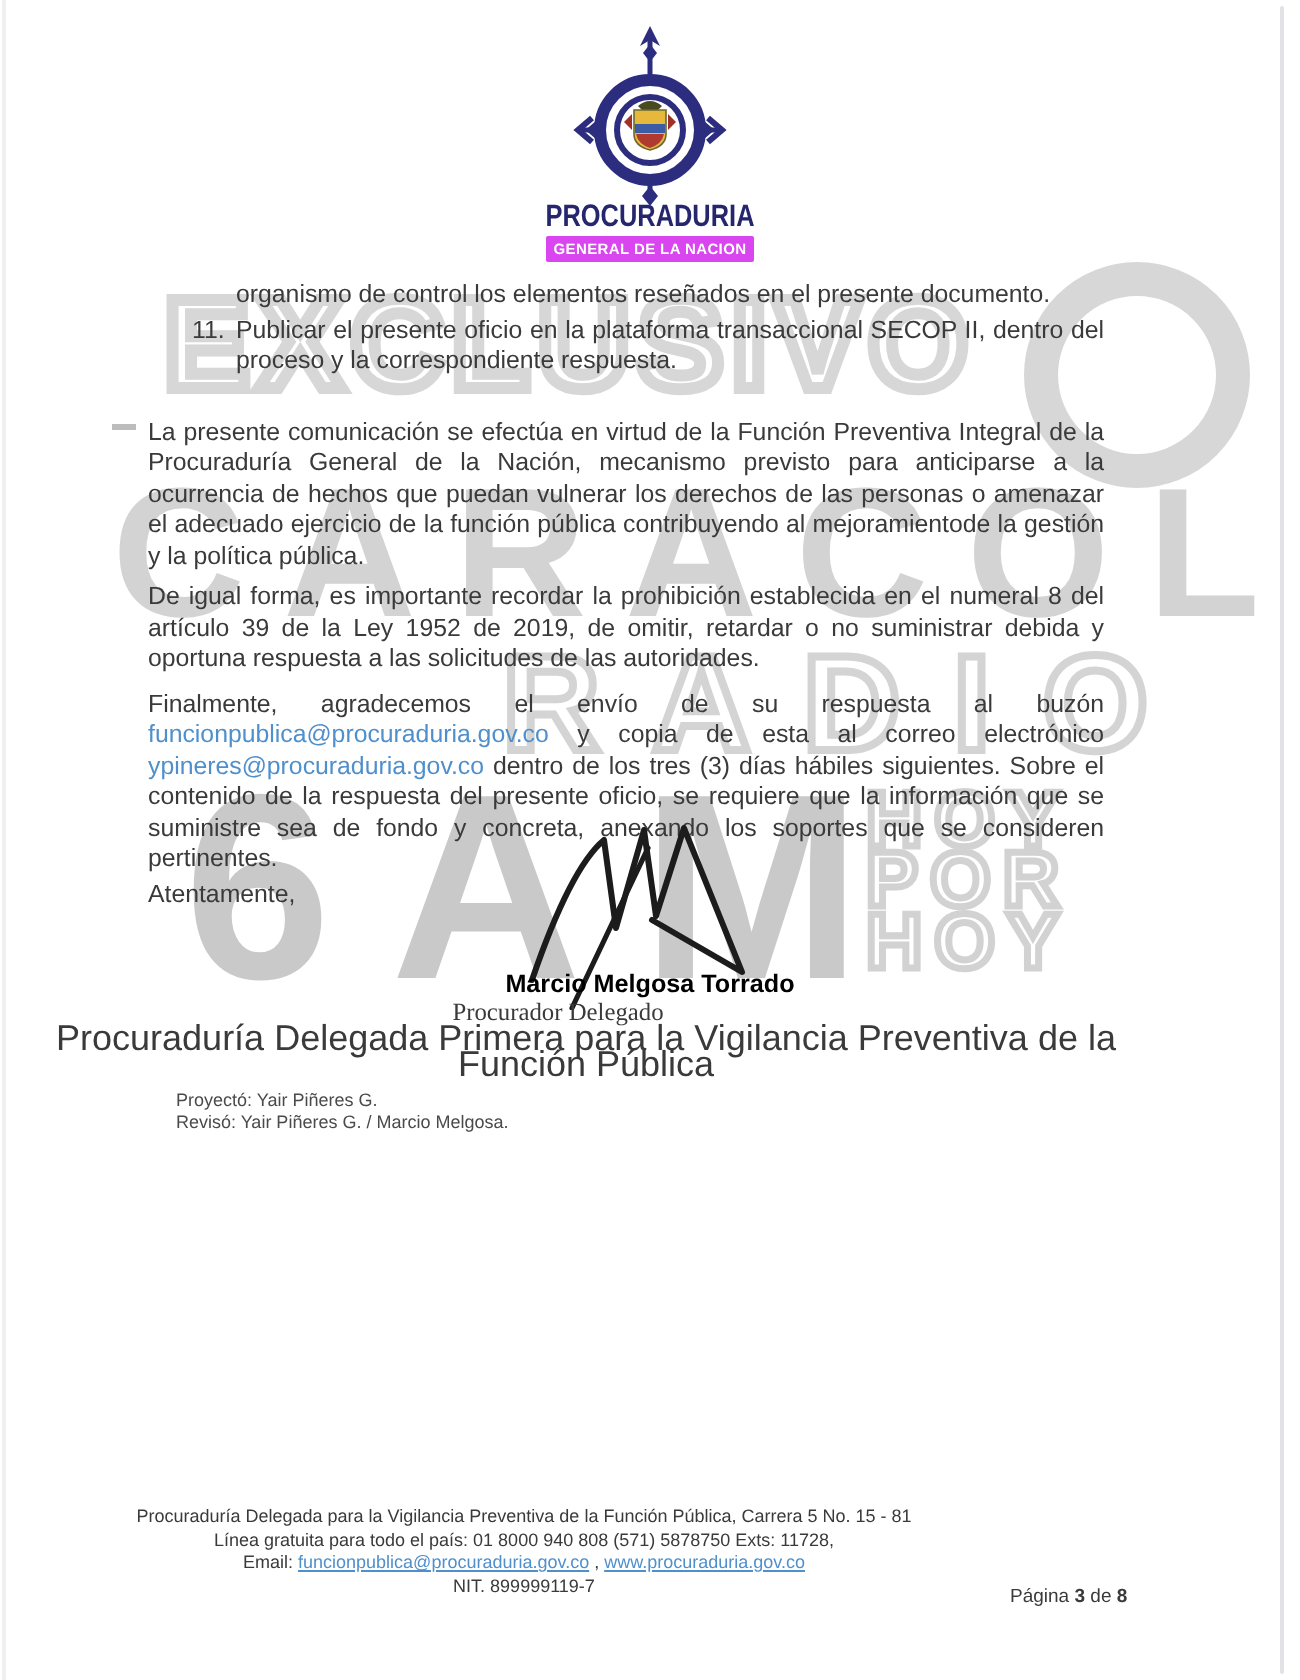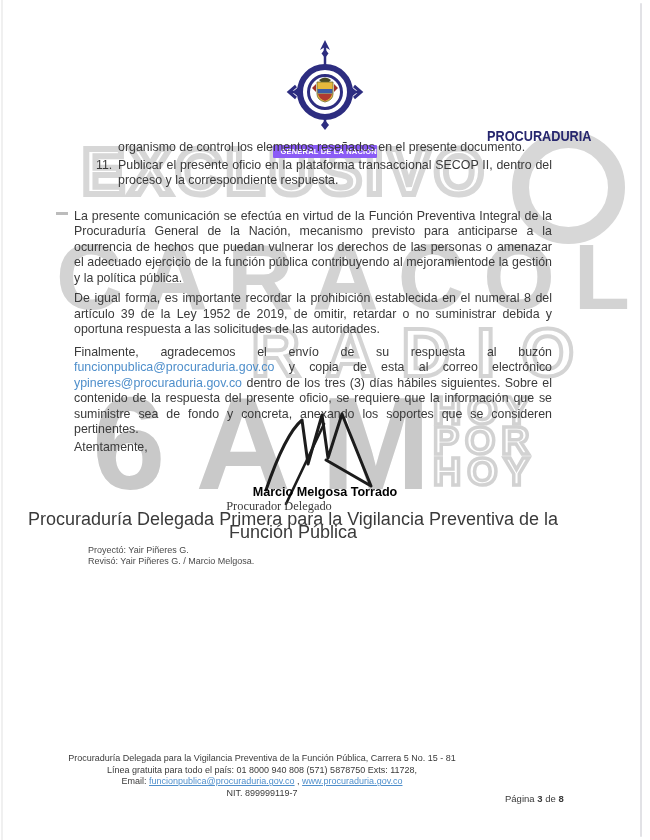--- a/index.html
+++ b/index.html
@@ -31,25 +31,25 @@
   .wm-radio     { left:251px; top:318px; font-size:68px;  letter-spacing:26px; }
   .wm-6am       { left:92px;  top:378px; font-size:132px; letter-spacing:30px; color:#c9c9c9; }
   .wm-hoy1 { left:433px; top:391px; font-size:39px; letter-spacing:6px; }
   .wm-por  { left:433px; top:421px; font-size:39px; letter-spacing:6px; }
   .wm-hoy2 { left:433px; top:452px; font-size:39px; letter-spacing:6px; }
 
   
   .content { position:relative; z-index:1; width:100%; height:100%; }
 
   
-  .logo-wrap { position:absolute; left:0; top:40px; width:650px; text-align:right; }
+  .logo-wrap { position:absolute; left:0; top:13px; width:650px; text-align:center; }
   .emblem { display:block; margin:0 auto; }
   .logo-name { margin-top:-2px; font-size:15.5px; font-weight:bold; color:#26266e;
                transform:scaleX(0.82); letter-spacing:0px; line-height:16px; }
-  .logo-banner { margin:1px auto 0; width:104px; height:13px; background:#8b5cf6; border-radius:1px;
+  .logo-banner { margin:1px auto 0; width:104px; height:13px; background:#d946ef; border-radius:1px;
                  color:#ffffff; font-size:7.5px; font-weight:bold; line-height:13px; letter-spacing:0.2px; }
 
   
   .main { position:absolute; left:74px; top:140px; width:478px; font-size:12.4px; line-height:15.5px; text-align:justify; }
   .intro-line { padding-left:44px; text-align:left; }
   .numbered { display:flex; margin-top:2px; }
   .numbered .num { flex:0 0 22px; margin-left:22px; text-align:left; }
   .numbered .itm { flex:1; text-align:justify; }
   .para { margin-top:20px; }
   .para.tight { margin-top:5px; }

